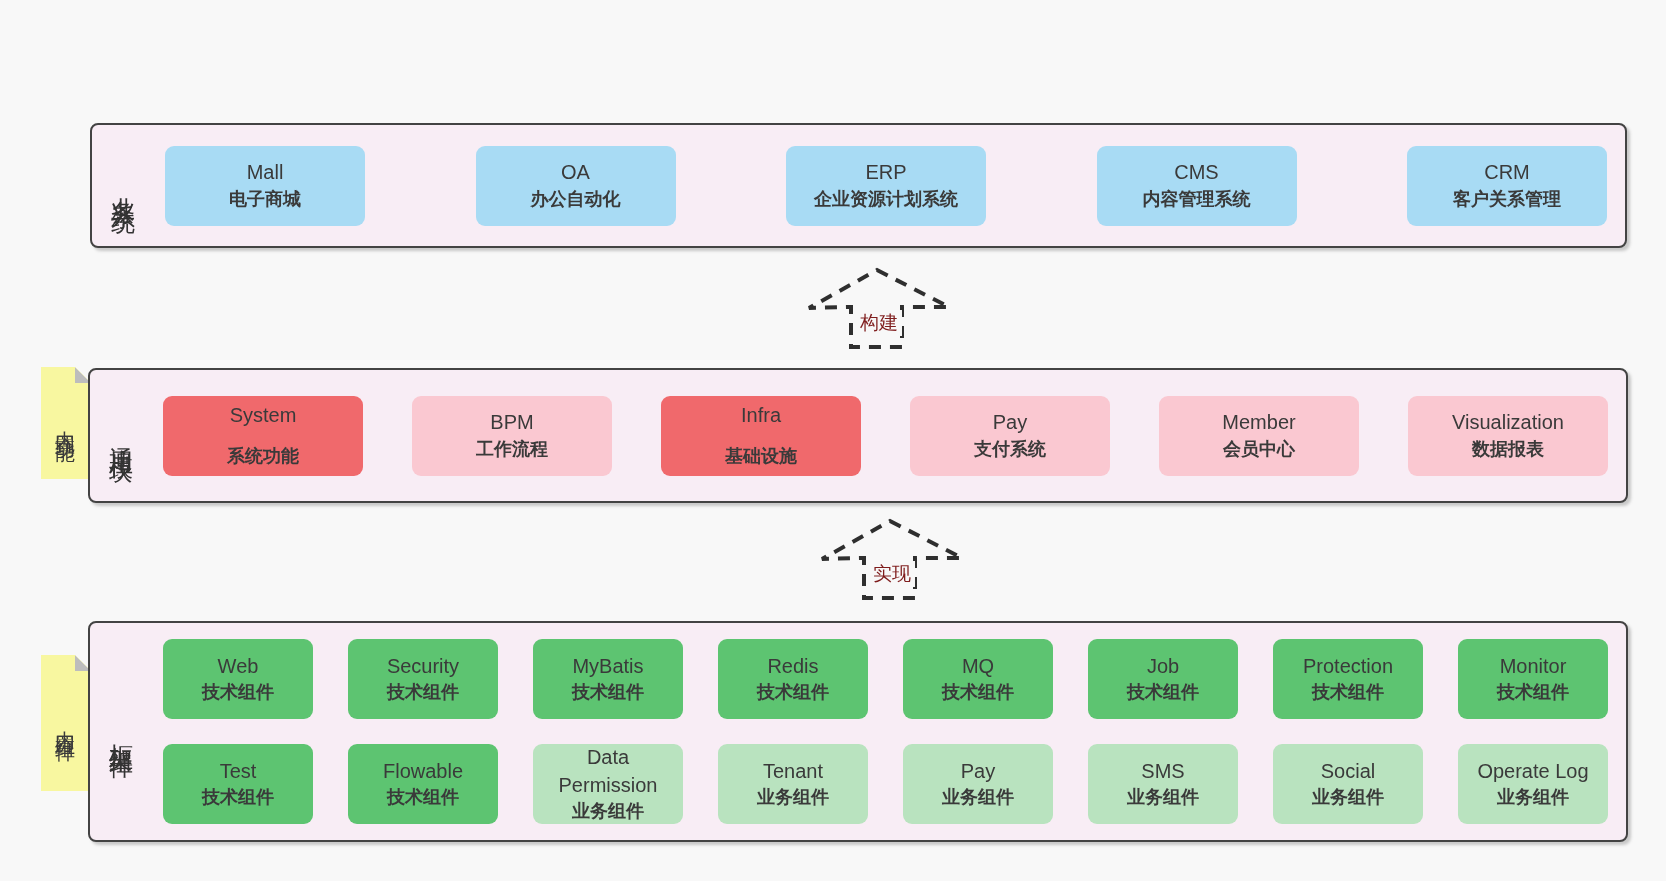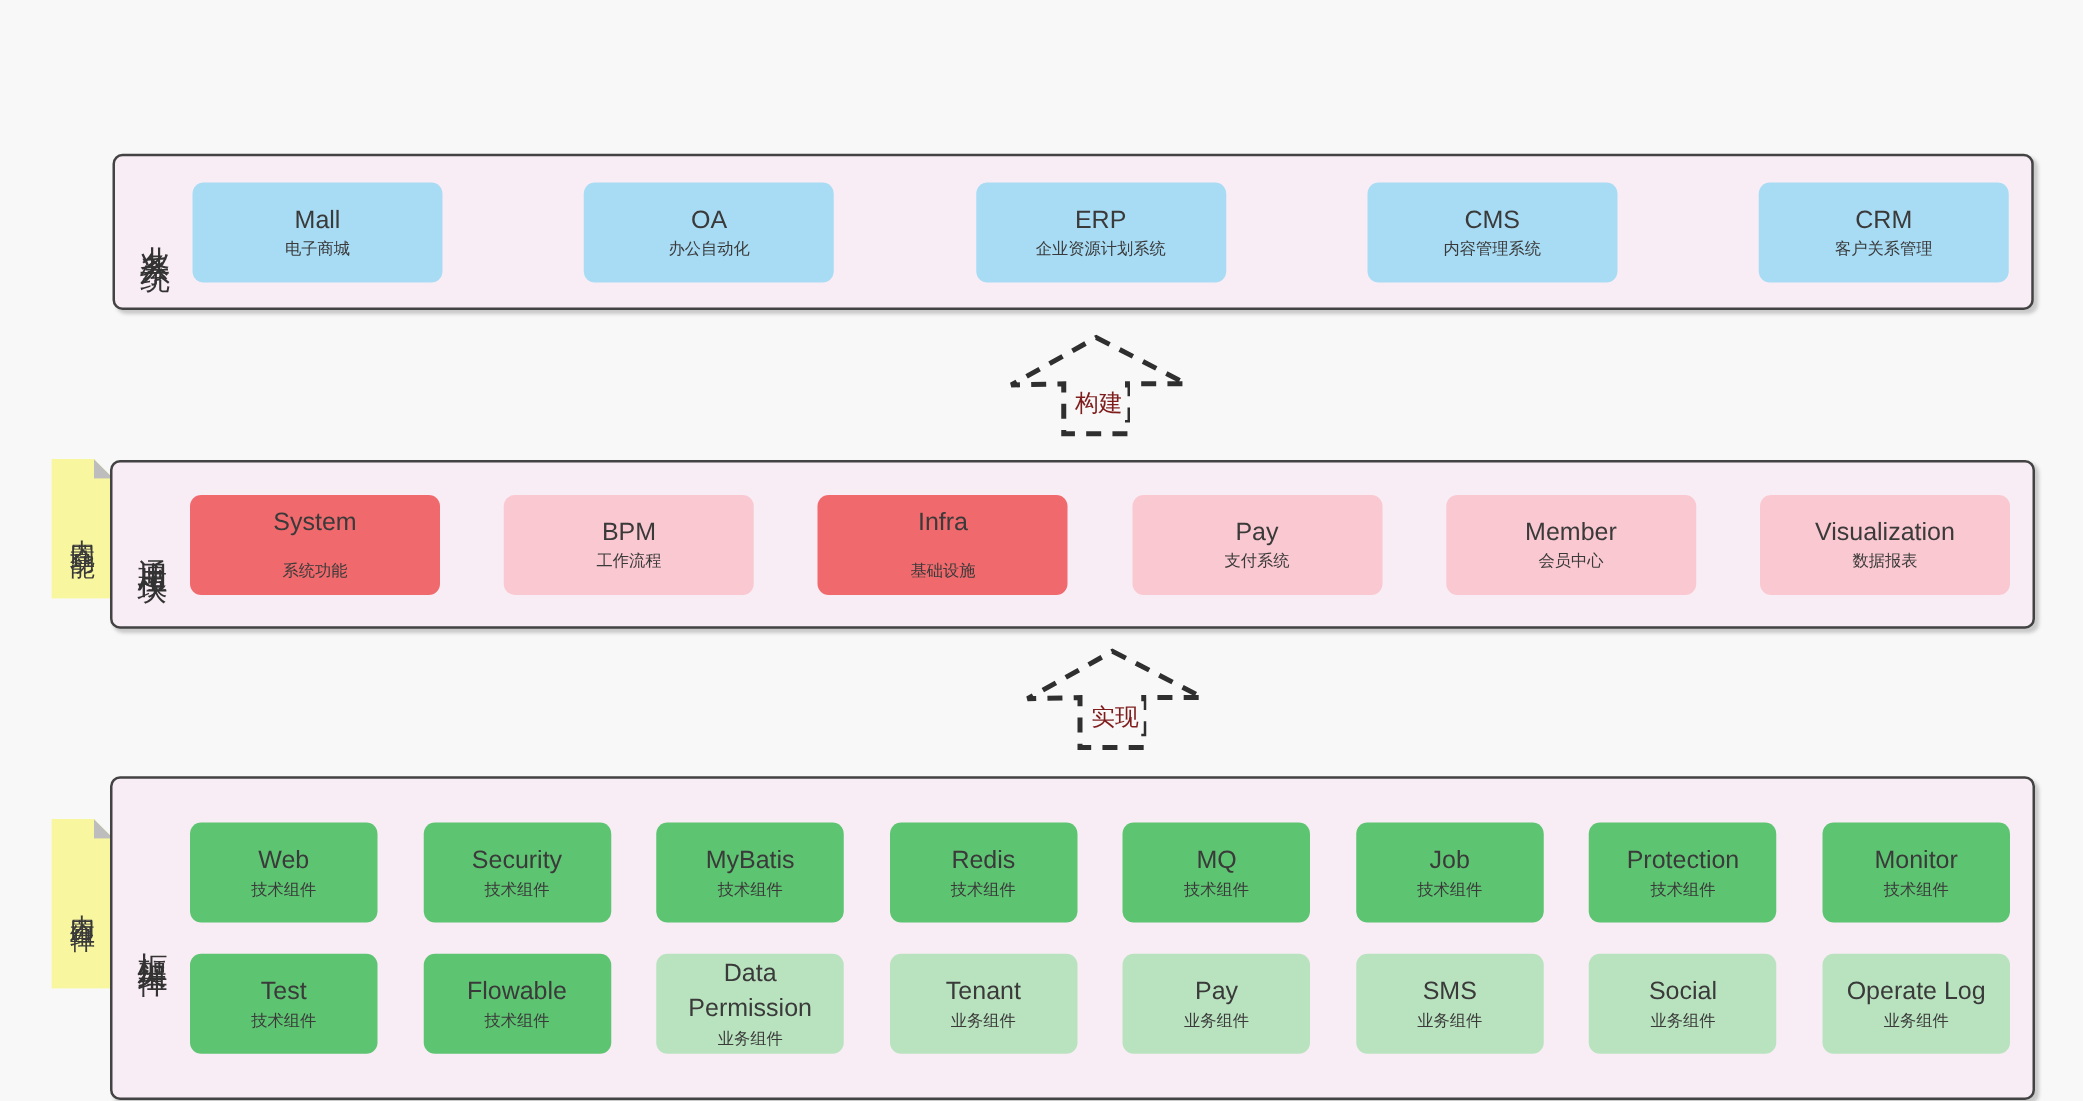--- a/index.html
+++ b/index.html
@@ -15,46 +15,47 @@
     position:absolute;
     background:#f8edf5;
     border:2px solid #434343;
     border-radius:8px;
     box-shadow:3px 3px 3px rgba(80,80,80,.28);
     display:flex;
     z-index:2;
   }
   #band1 { left:90px;  top:123px; width:1537px; height:125px; }
   #band2 { left:88px;  top:368px; width:1540px; height:135px; }
-  #band3 { left:88px;  top:621px; width:1540px; height:259px; }
+  #band3 { left:88px;  top:621px; width:1540px; height:221px; }
   .band-label {
     width:62px;
     display:flex; align-items:center; justify-content:center;
     writing-mode:vertical-rl; text-orientation:upright;
     font-size:24px; letter-spacing:4px; color:#333;
   }
   .band-body {
     flex:1;
     display:flex; flex-direction:column; justify-content:center;
     gap:25px;
     padding-right:18px;
   }
   .box-row { display:flex; justify-content:space-between; }
   .box {
     height:80px;
     border-radius:9px;
     display:flex; flex-direction:column; align-items:center; justify-content:center;
     text-align:center;
     line-height:1.38;
     padding:2px 4px;
+    margin-left:11px;
   }
   .w200 { width:200px; }
   .w150 { width:150px; }
   .box-title { font-size:20px; }
-  .box-sub   { font-size:13px; }
+  .box-sub   { font-size:18px;font-weight:bold; }
   .blue   { background:#a8dbf4; }
   .red    { background:#f0696c;gap:15px; }
   .pink   { background:#fac8d1; }
   .green  { background:#5dc471; }
   .lgreen { background:#b9e3bf; }
   .note {
     position:absolute;
     width:50px;
     background:#f8f7a0;
     display:flex; align-items:center; justify-content:center;

